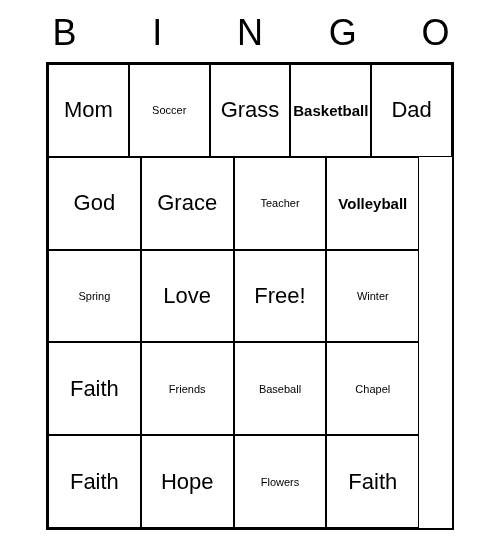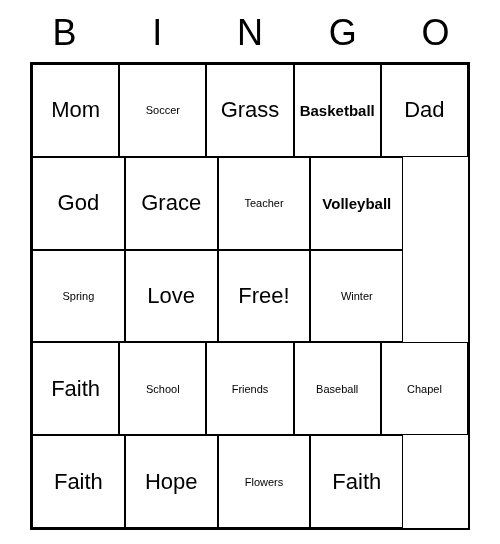--- a/index.html
+++ b/index.html
@@ -24,21 +24,21 @@
       margin-bottom: 8px;
     }
     .header-letter {
       flex: 1;
       text-align: center;
       font-size: 36px;
       font-weight: 400;
       color: #000;
     }
     .grid {
-      width: 440px;
+      width: 408px;
       border: 2px solid #000;
       border-collapse: collapse;
     }
     .row {
       display: flex;
     }
     .cell {
       width: 92.8px;
       height: 92.8px;
       border: 1px solid #000;
@@ -84,21 +84,20 @@
     <div class="cell xsmall">Volleyball</div>
   </div>
   <div class="row">
     <div class="cell small">Spring</div>
     <div class="cell">Love</div>
     <div class="cell">Free!</div>
     <div class="cell small">Winter</div>
   </div>
   <div class="row">
     <div class="cell">Faith</div>
-    <div class="cell small">School</div>
     <div class="cell small">Friends</div>
     <div class="cell small">Baseball</div>
     <div class="cell small">Chapel</div>
   </div>
   <div class="row">
     <div class="cell">Faith</div>
     <div class="cell">Hope</div>
     <div class="cell small">Flowers</div>
     <div class="cell">Faith</div>
   </div>

